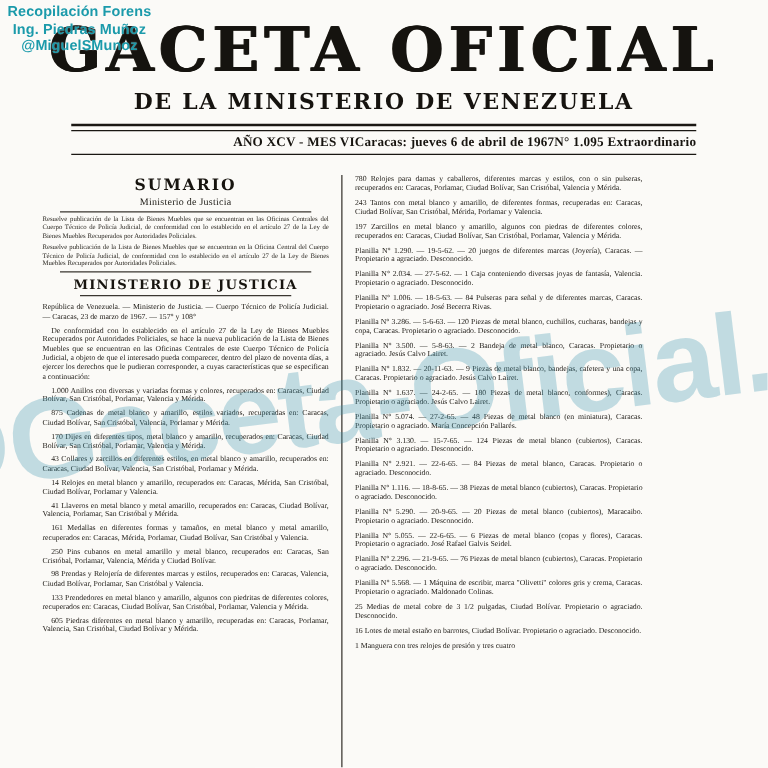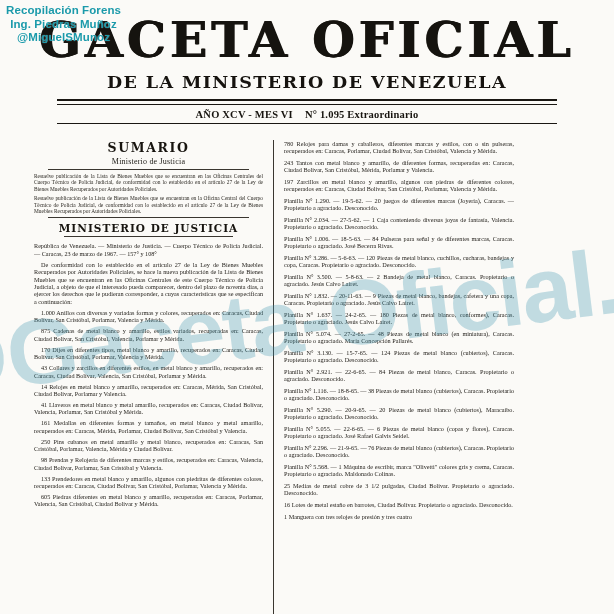--- a/index.html
+++ b/index.html
@@ -87,27 +87,26 @@
     width: 500px;
     border-top: 2px solid #1a1713;
     border-bottom: 1px solid #1a1713;
     height: 3px;
   }
   .issue-line {
     margin-top: 4px;
     width: 500px;
     margin-left: auto; margin-right: auto;
     display: flex;
-    justify-content: center;
+    justify-content: flex-end;
     font-family: "Liberation Serif", serif;
     font-size: 10.5px;
     font-weight: 700;
     color: #17140f;
     letter-spacing: .2px;
-    gap: 12px;
   }
   .rule-single {
     margin: 3px auto 0 auto;
     width: 500px;
     border-top: 1.4px solid #1a1713;
   }
 
   
   .cols {
     position: absolute;
@@ -200,20 +199,21 @@
     <div>Ing. Piedras Muñoz</div>
     <div>@MiguelSMunoz</div>
   </div>
 
   <div class="masthead">
     <div class="gaceta-title">GACETA OFICIAL</div>
     <div class="gaceta-sub">DE LA MINISTERIO DE VENEZUELA</div>
     <div class="rule-double"></div>
     <div class="issue-line">
       <span>AÑO XCV - MES VI</span>
+      <span>Caracas: jueves 6 de abril de 1967</span>
       <span>N° 1.095 Extraordinario</span>
     </div>
     <div class="rule-single"></div>
   </div>
 
   <div class="cols">
 
     <div class="col col-left">
       <div class="sumario-head">SUMARIO</div>
       <div class="sumario-sub">Ministerio de Justicia</div>

